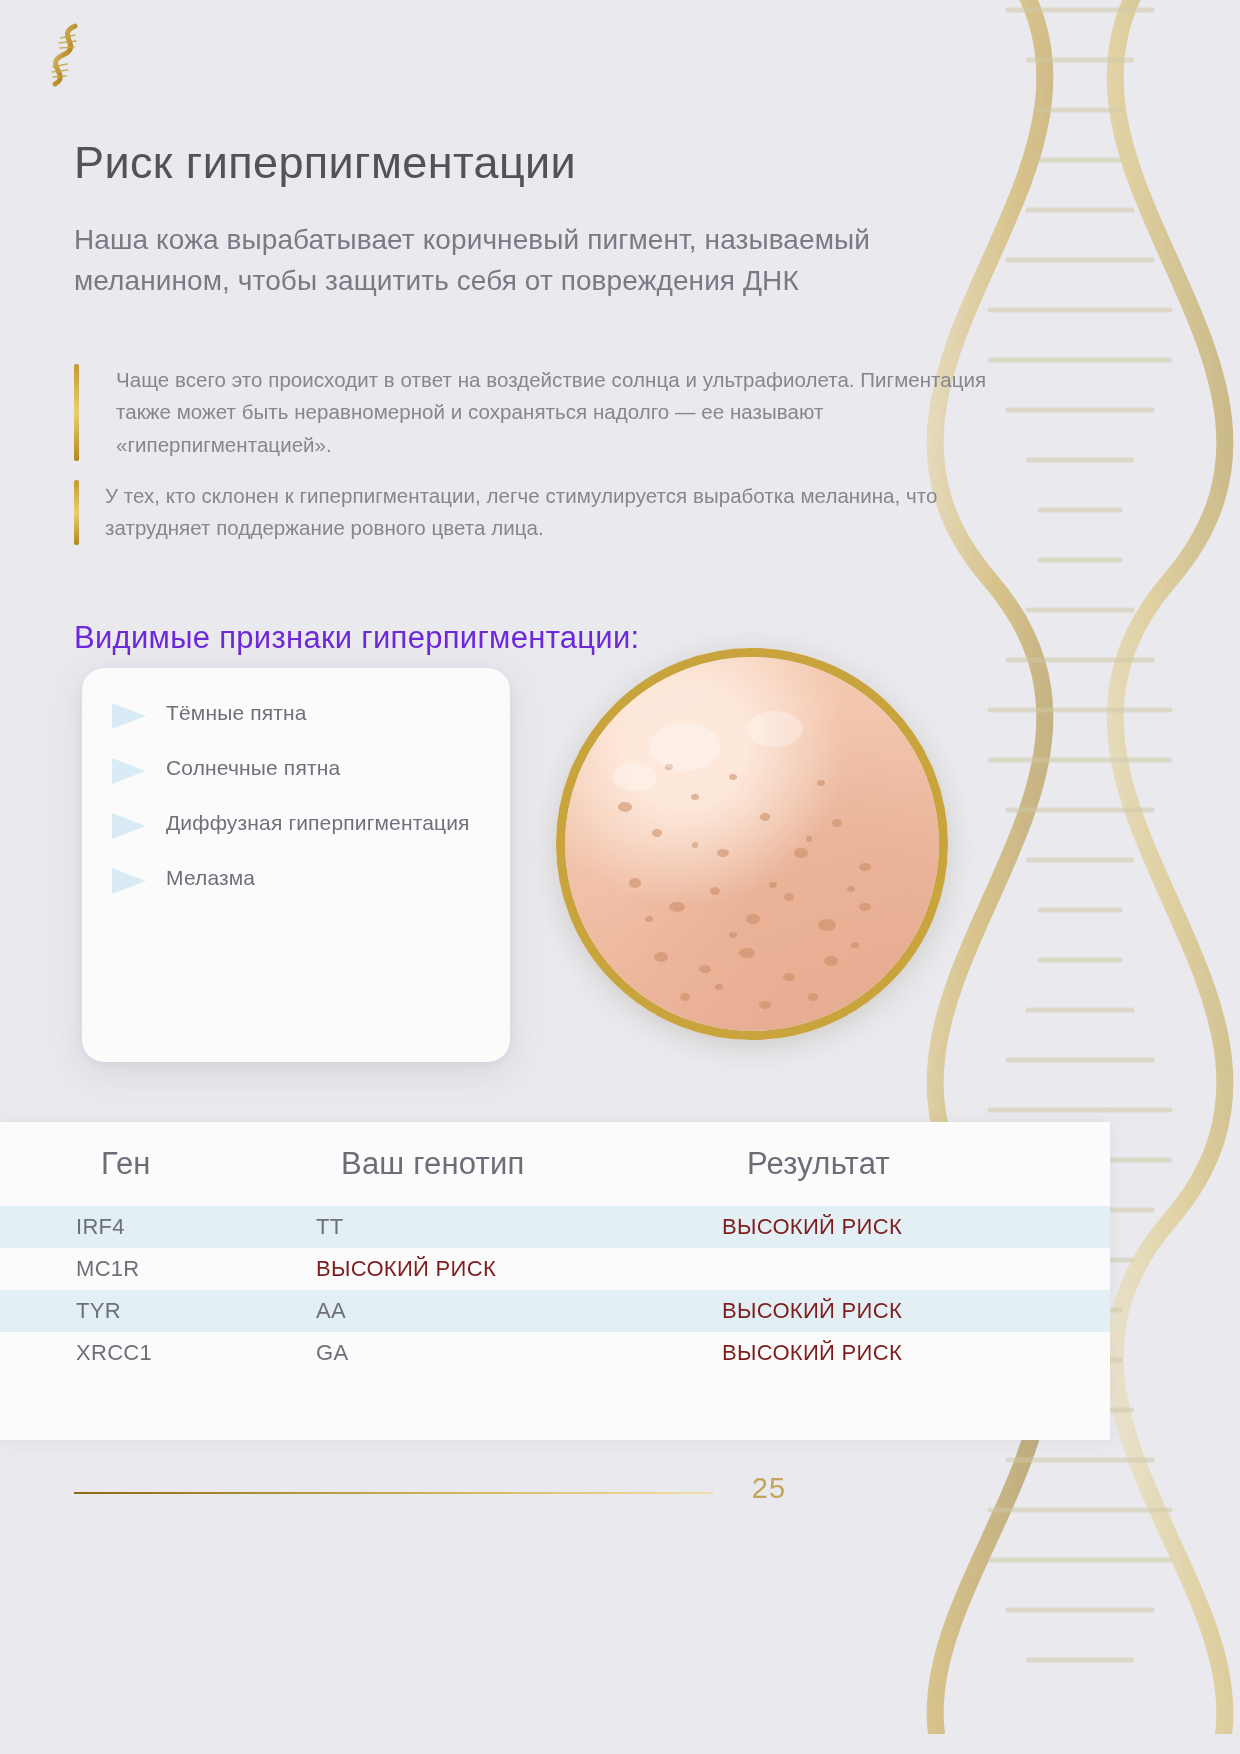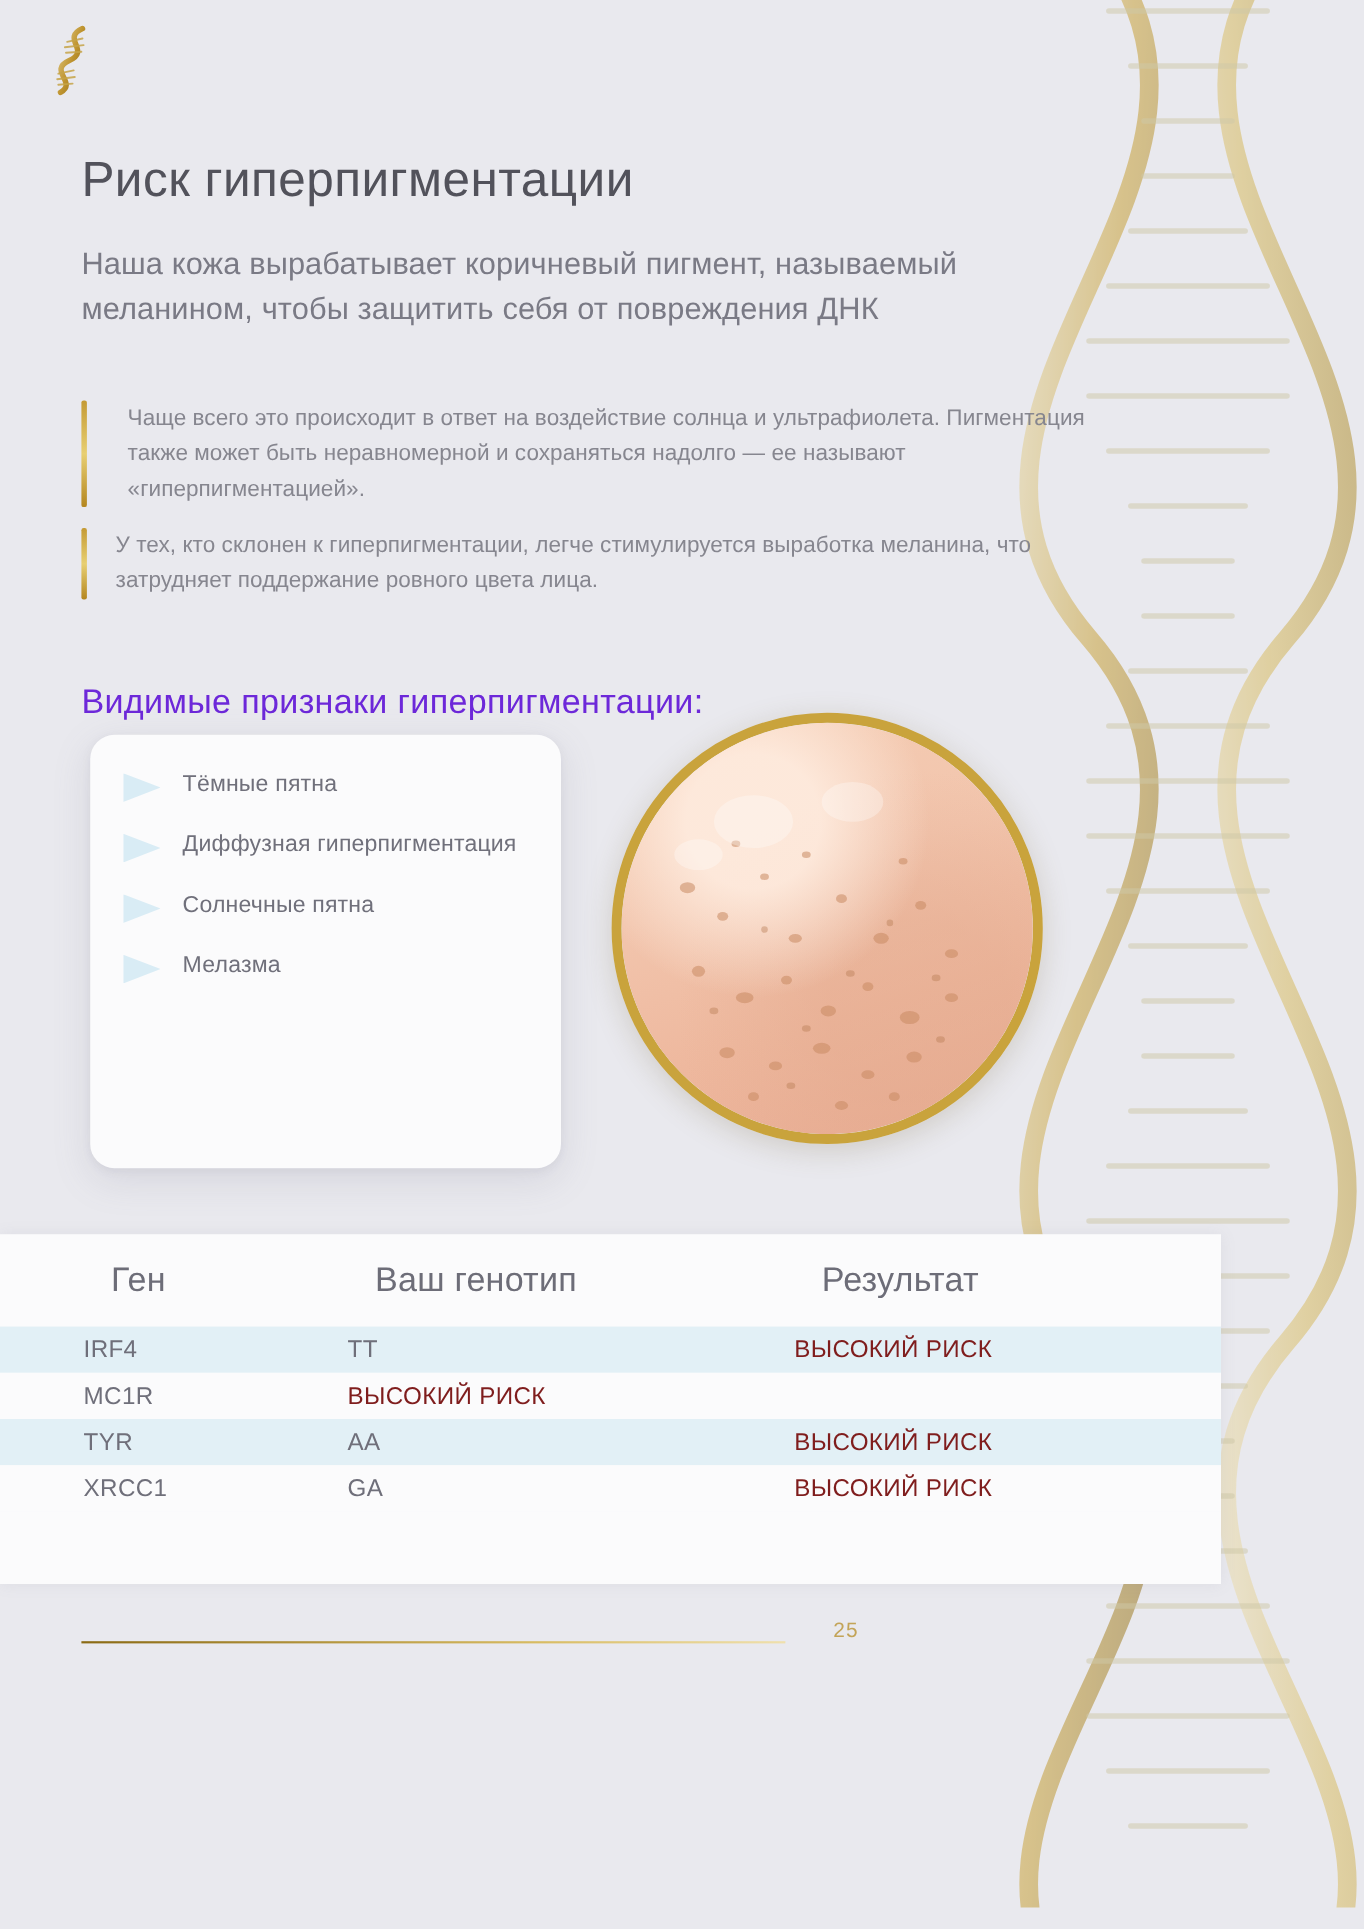--- a/index.html
+++ b/index.html
@@ -115,21 +115,21 @@
   .c-res{flex:1 1 auto;color:#7f1d1d;}
   .table-tail{height:66px;background:#fbfbfc;}
 
   
   .footer-rule{
     position:absolute;left:74px;top:1492px;width:640px;height:2px;
     background:linear-gradient(90deg,#8a6a14 0%,#d8bc63 65%,#efe0ad 100%);
   }
   .page-num{
     position:absolute;left:714px;top:1472px;width:110px;text-align:center;
-    font-size:19px;font-weight:300;color:#c3a458;letter-spacing:1px;
+    font-size:29px;font-weight:300;color:#c3a458;letter-spacing:1px;
   }
 </style>
 </head>
 <body>
 
 <div class="page">
 
   <div class="dna-bg">
     <svg width="600" height="1754" viewBox="0 0 600 1754" aria-hidden="true">
       <defs>
@@ -222,25 +222,25 @@
 
   <div class="section-heading">Видимые признаки гиперпигментации:</div>
 
   <div class="signs-card">
     <div class="sign-item">
       <span class="tri"></span>
       <span class="sign-label">Тёмные пятна</span>
     </div>
     <div class="sign-item">
       <span class="tri"></span>
-      <span class="sign-label">Диффузная гиперпигментация</span>
+      <span class="sign-label">Солнечные пятна</span>
     </div>
     <div class="sign-item">
       <span class="tri"></span>
-      <span class="sign-label">Солнечные пятна</span>
+      <span class="sign-label">Диффузная гиперпигментация</span>
     </div>
     <div class="sign-item">
       <span class="tri"></span>
       <span class="sign-label">Мелазма</span>
     </div>
   </div>
 
   <div class="photo-wrap">
     <div class="photo-inner">
       <svg class="freckles" viewBox="0 0 374 374" aria-hidden="true">

